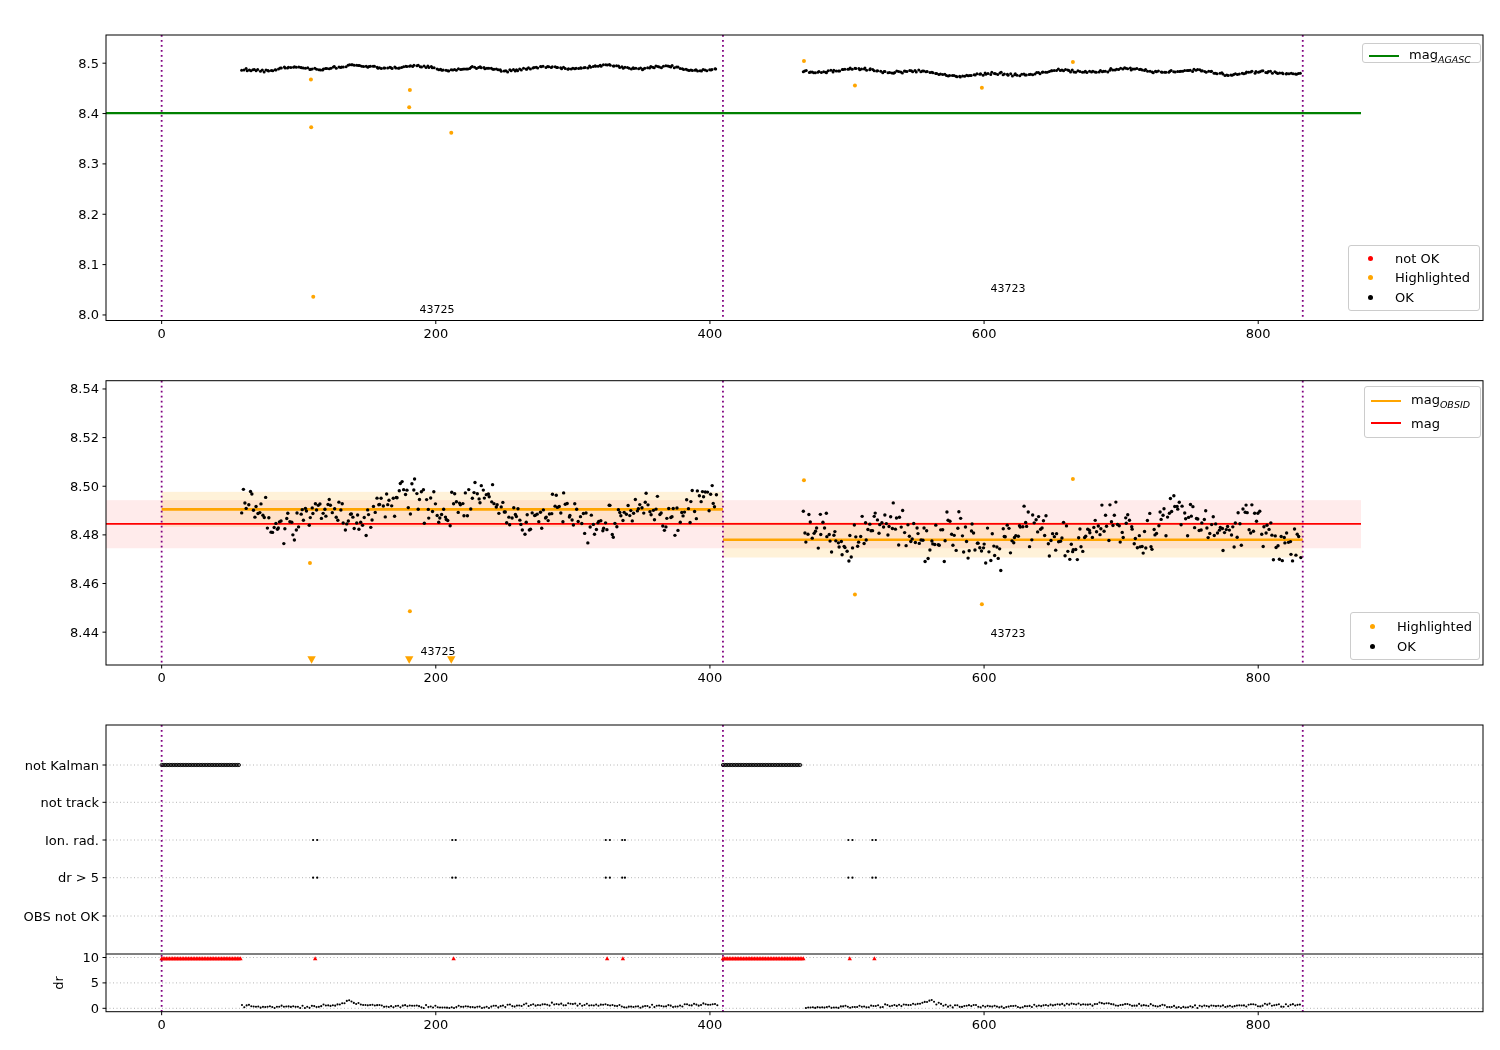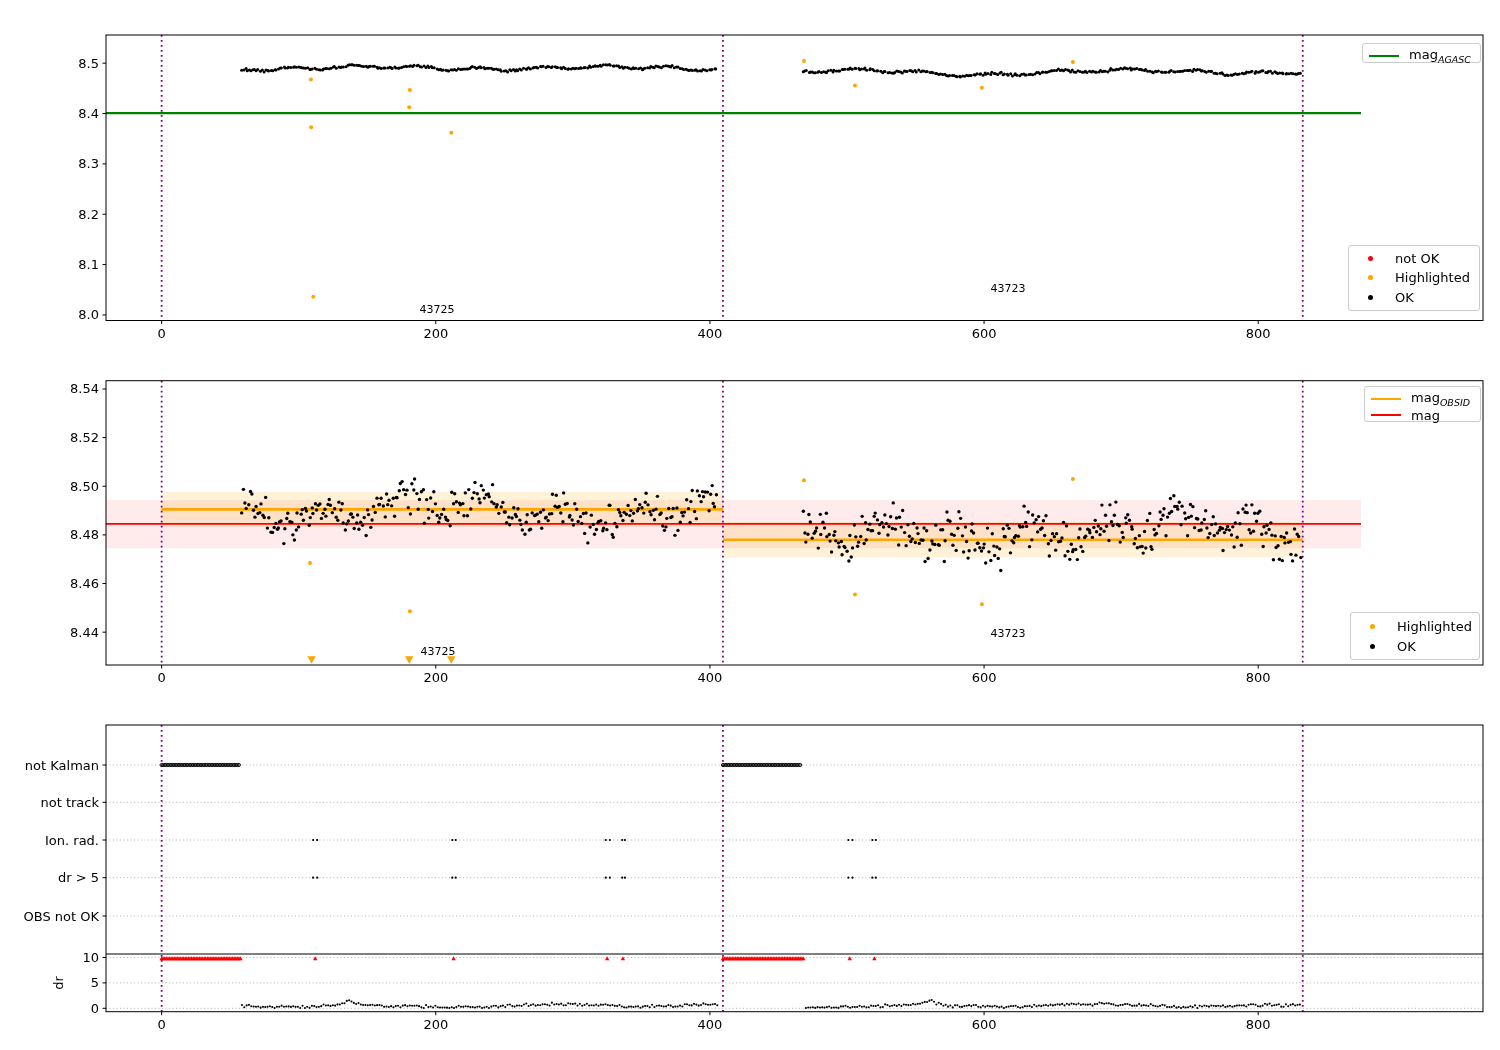--- a/index.html
+++ b/index.html
@@ -1999,21 +1999,21 @@
           </span>
           <span class="llabel">Highlighted</span>
         </div>
         <div class="lrow">
           <span class="lswatch">
             <span class="ldot" style="background: rgb(0, 0, 0);"></span>
           </span>
           <span class="llabel">OK</span>
         </div>
       </div>
-      <div class="legend" style="left: 1364px; top: 386px; width: 117px; height: 36px;">
+      <div class="legend" style="left: 1364px; top: 386px; width: 117px; height: 52px;">
         <div class="lrow">
           <span class="lswatch">
             <span class="lline" style="border-top-color: rgb(255, 165, 0);"></span>
           </span>
           <span class="llabel">mag<sub>OBSID</sub></span>
         </div>
         <div class="lrow">
           <span class="lswatch">
             <span class="lline" style="border-top-color: rgb(255, 0, 0);"></span>
           </span>

